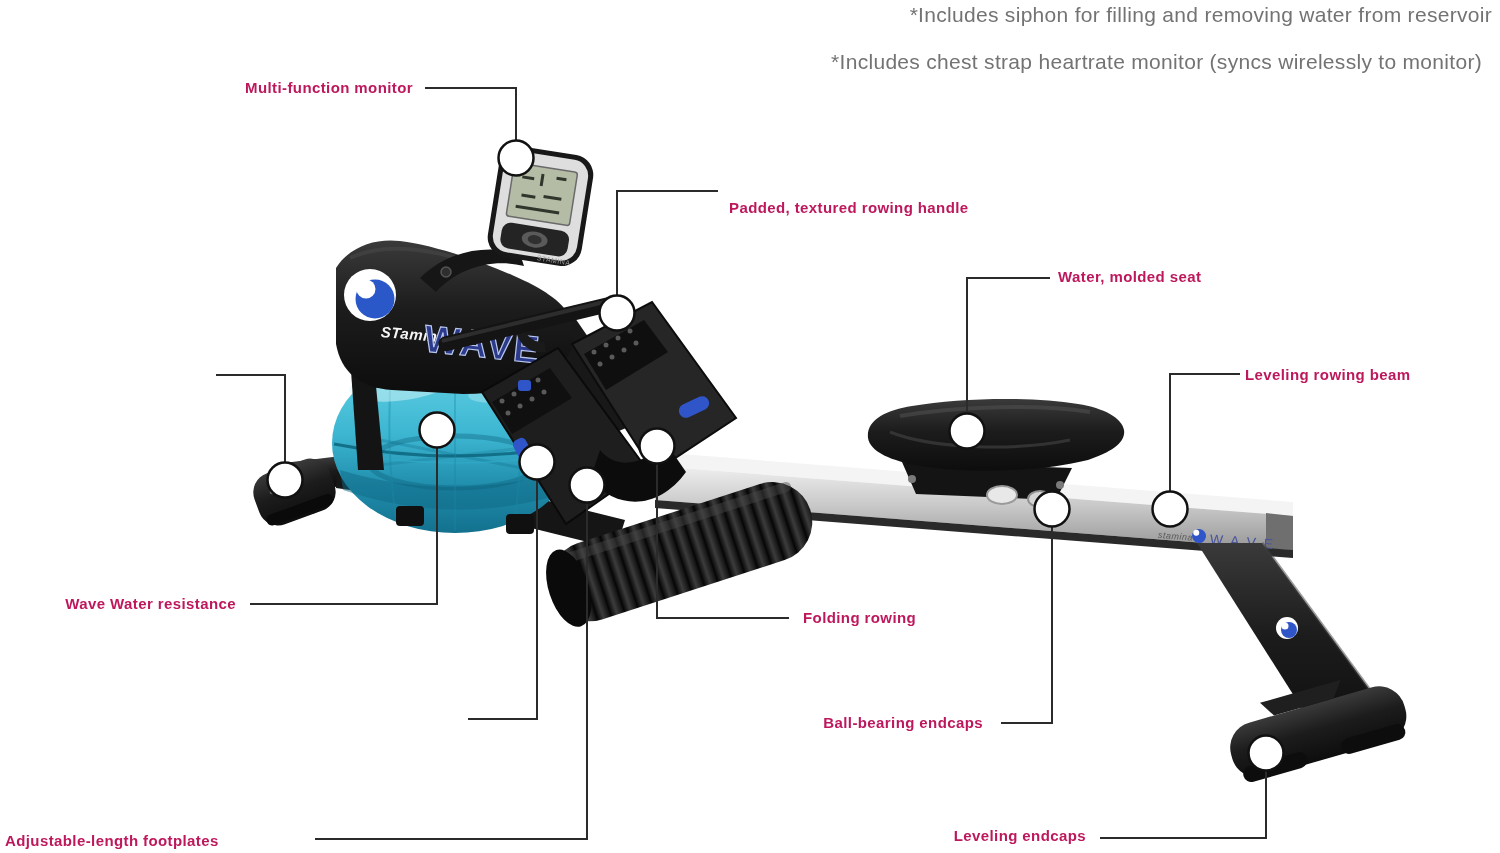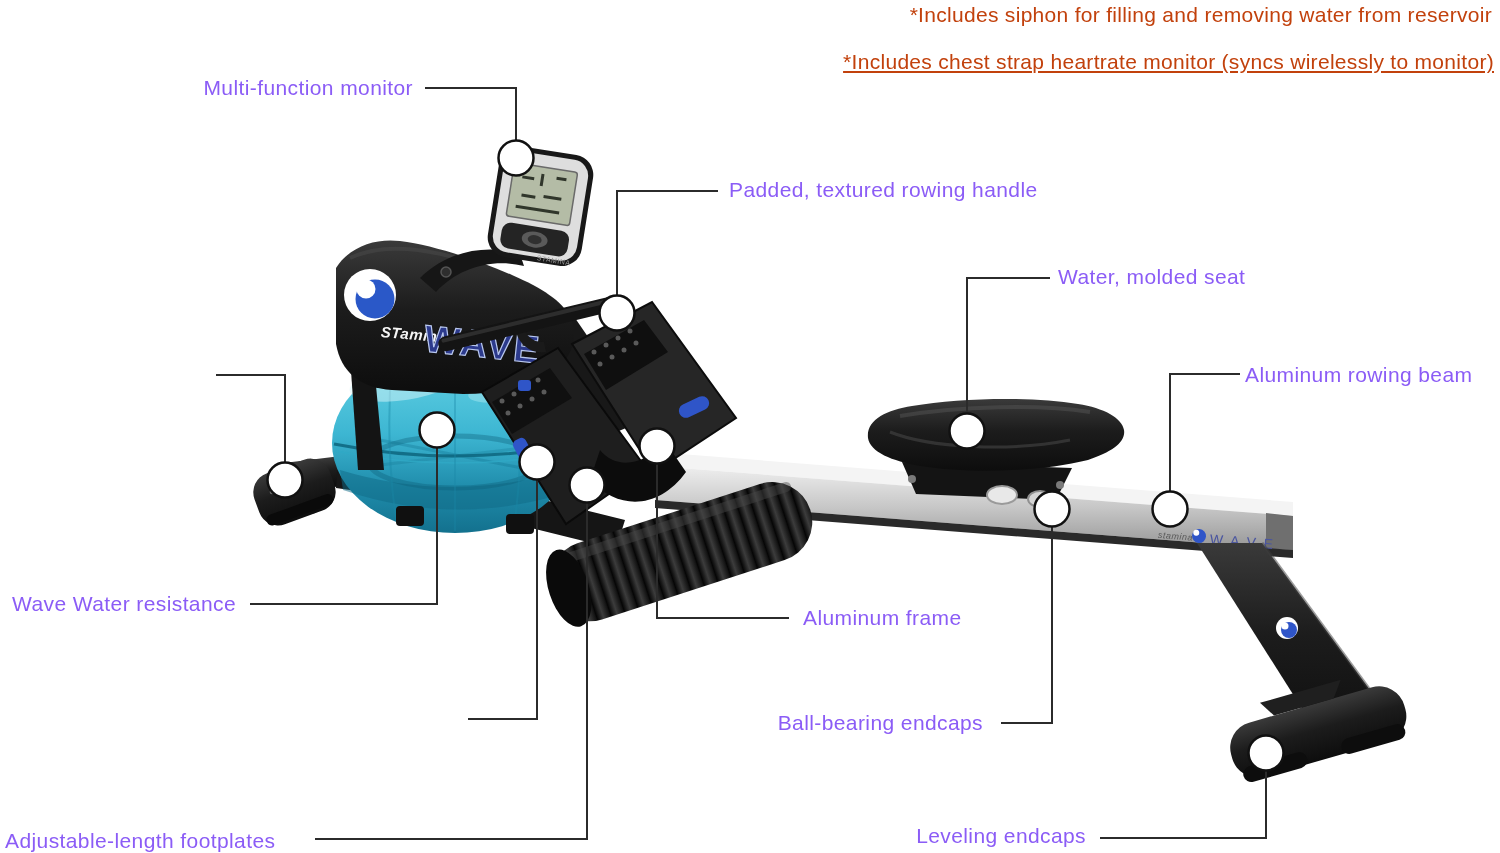--- a/index.html
+++ b/index.html
@@ -2,25 +2,25 @@
 <html><head>
 <meta charset="utf-8">
 <style>
   html,body{margin:0;padding:0;background:#fff;}
   .stage{
     position:relative;width:1500px;height:853px;background:#ffffff;overflow:hidden;
     font-family:"Liberation Sans","DejaVu Sans",sans-serif;
   }
   .machine-svg{position:absolute;left:0;top:0;width:1500px;height:853px;}
   .label{
-    position:absolute;white-space:nowrap;color:#8b5cf6;
-    font-size:21px;line-height:26px;letter-spacing:0.4px;font-weight:400;
+    position:absolute;white-space:nowrap;color:#be185d;
+    font-size:15px;line-height:26px;letter-spacing:0.4px;font-weight:700;
   }
   .note{
-    position:absolute;white-space:nowrap;color:#c2410c;
+    position:absolute;white-space:nowrap;color:#737373;
     font-size:21px;line-height:26px;letter-spacing:0.3px;
   }
 </style>
 </head>
 <body>
 
 <div class="stage">
 
   <svg class="machine-svg" viewBox="0 0 1500 853">
     <defs>
@@ -215,25 +215,25 @@
       <circle cx="437" cy="430" r="17.5"></circle>
       <circle cx="537" cy="462" r="17.5"></circle>
       <circle cx="587" cy="485" r="17.5"></circle>
       <circle cx="657" cy="446" r="17.5"></circle>
       <circle cx="1052" cy="509" r="17.5"></circle>
       <circle cx="1266" cy="753" r="17.5"></circle>
     </g>
   </svg>
 
   <div class="note" style="right:8px;top:2px;">*Includes siphon for filling and removing water from reservoir</div>
-  <div class="note" style="right:6px;top:49px;text-decoration:underline;">*Includes chest strap heartrate monitor (syncs wirelessly to monitor)</div>
+  <div class="note" style="right:18px;top:49px;">*Includes chest strap heartrate monitor (syncs wirelessly to monitor)</div>
 
   <div class="label" style="right:1087px;top:75px;">Multi-function monitor</div>
-  <div class="label" style="left:729px;top:177px;">Padded, textured rowing handle</div>
+  <div class="label" style="left:729px;top:195px;">Padded, textured rowing handle</div>
   <div class="label" style="left:1058px;top:264px;">Water, molded seat</div>
-  <div class="label" style="left:1245px;top:362px;">Aluminum rowing beam</div>
+  <div class="label" style="left:1245px;top:362px;">Leveling rowing beam</div>
   <div class="label" style="right:1264px;top:591px;">Wave Water resistance</div>
   <div class="label" style="left:5px;top:828px;">Adjustable-length footplates</div>
-  <div class="label" style="left:803px;top:605px;">Aluminum frame</div>
+  <div class="label" style="left:803px;top:605px;">Folding rowing</div>
   <div class="label" style="right:517px;top:710px;">Ball-bearing endcaps</div>
   <div class="label" style="right:414px;top:823px;">Leveling endcaps</div>
 
 </div>
 
 </body></html>

